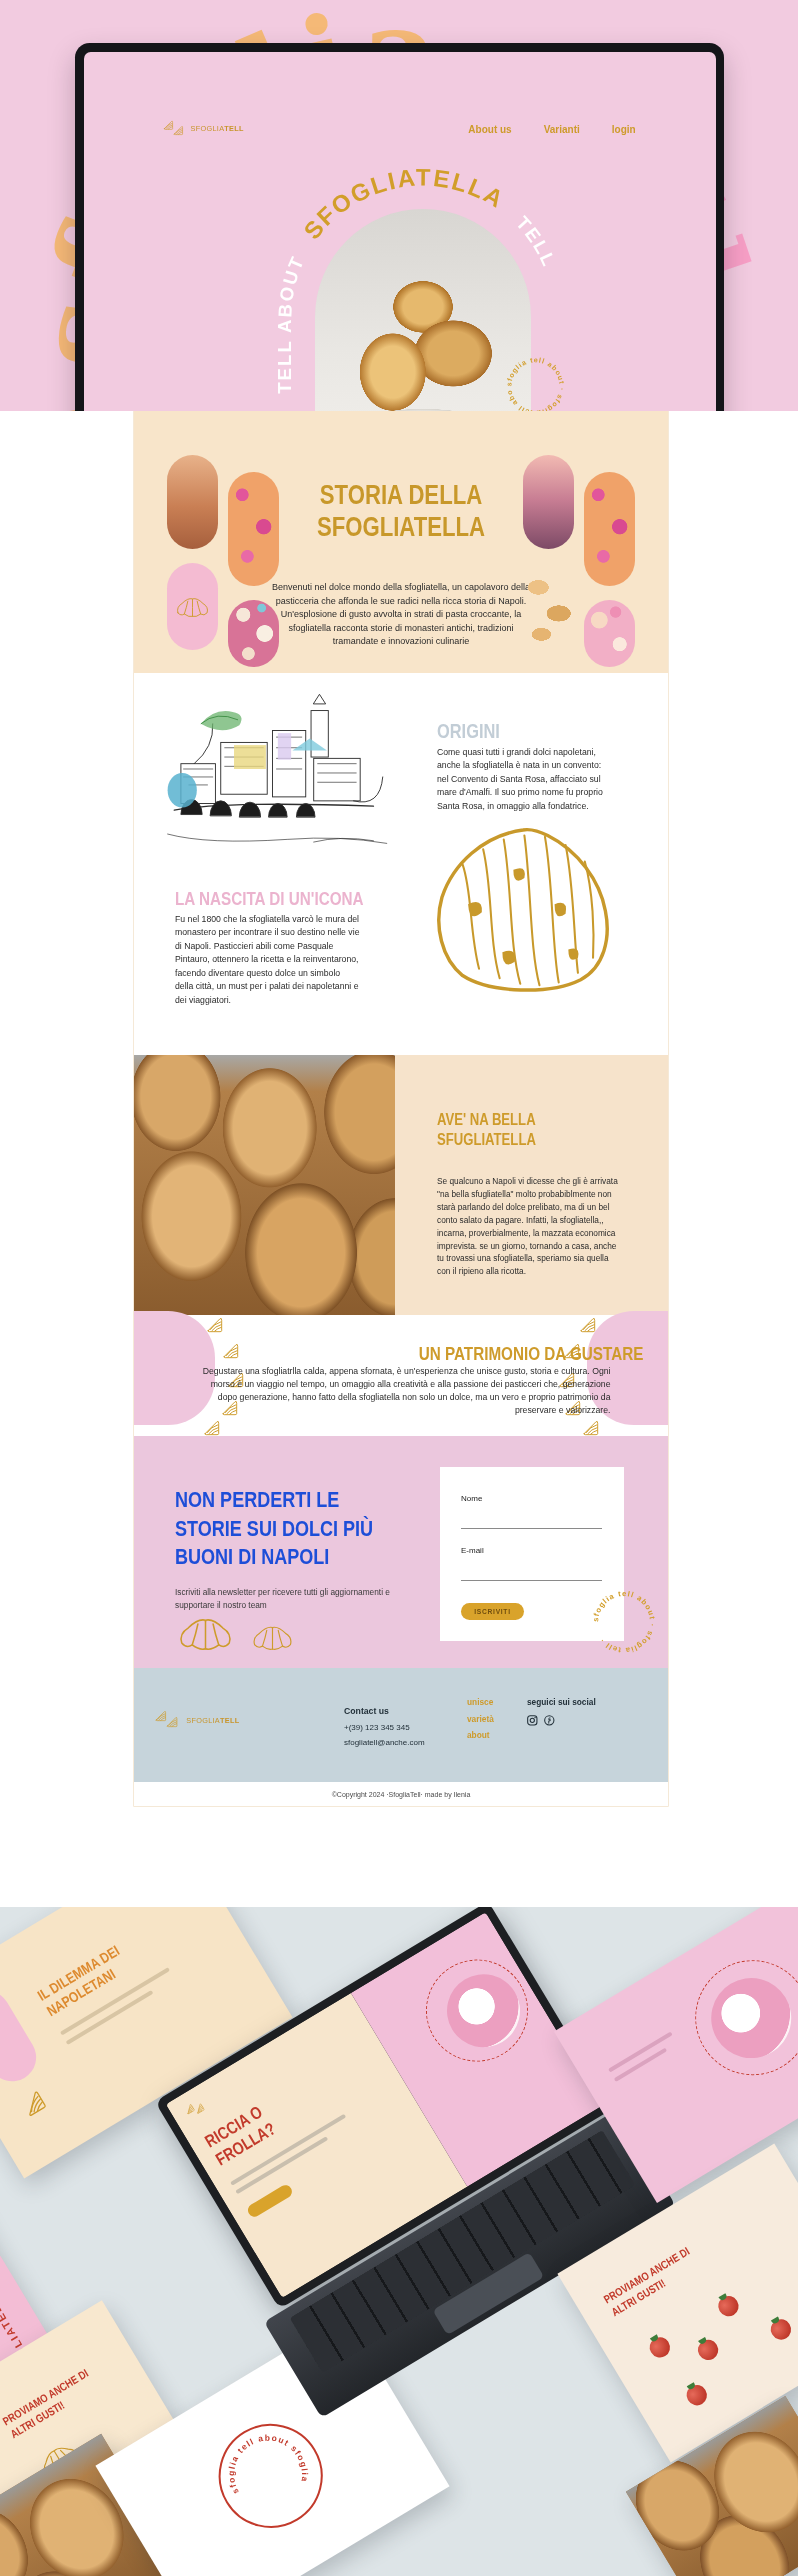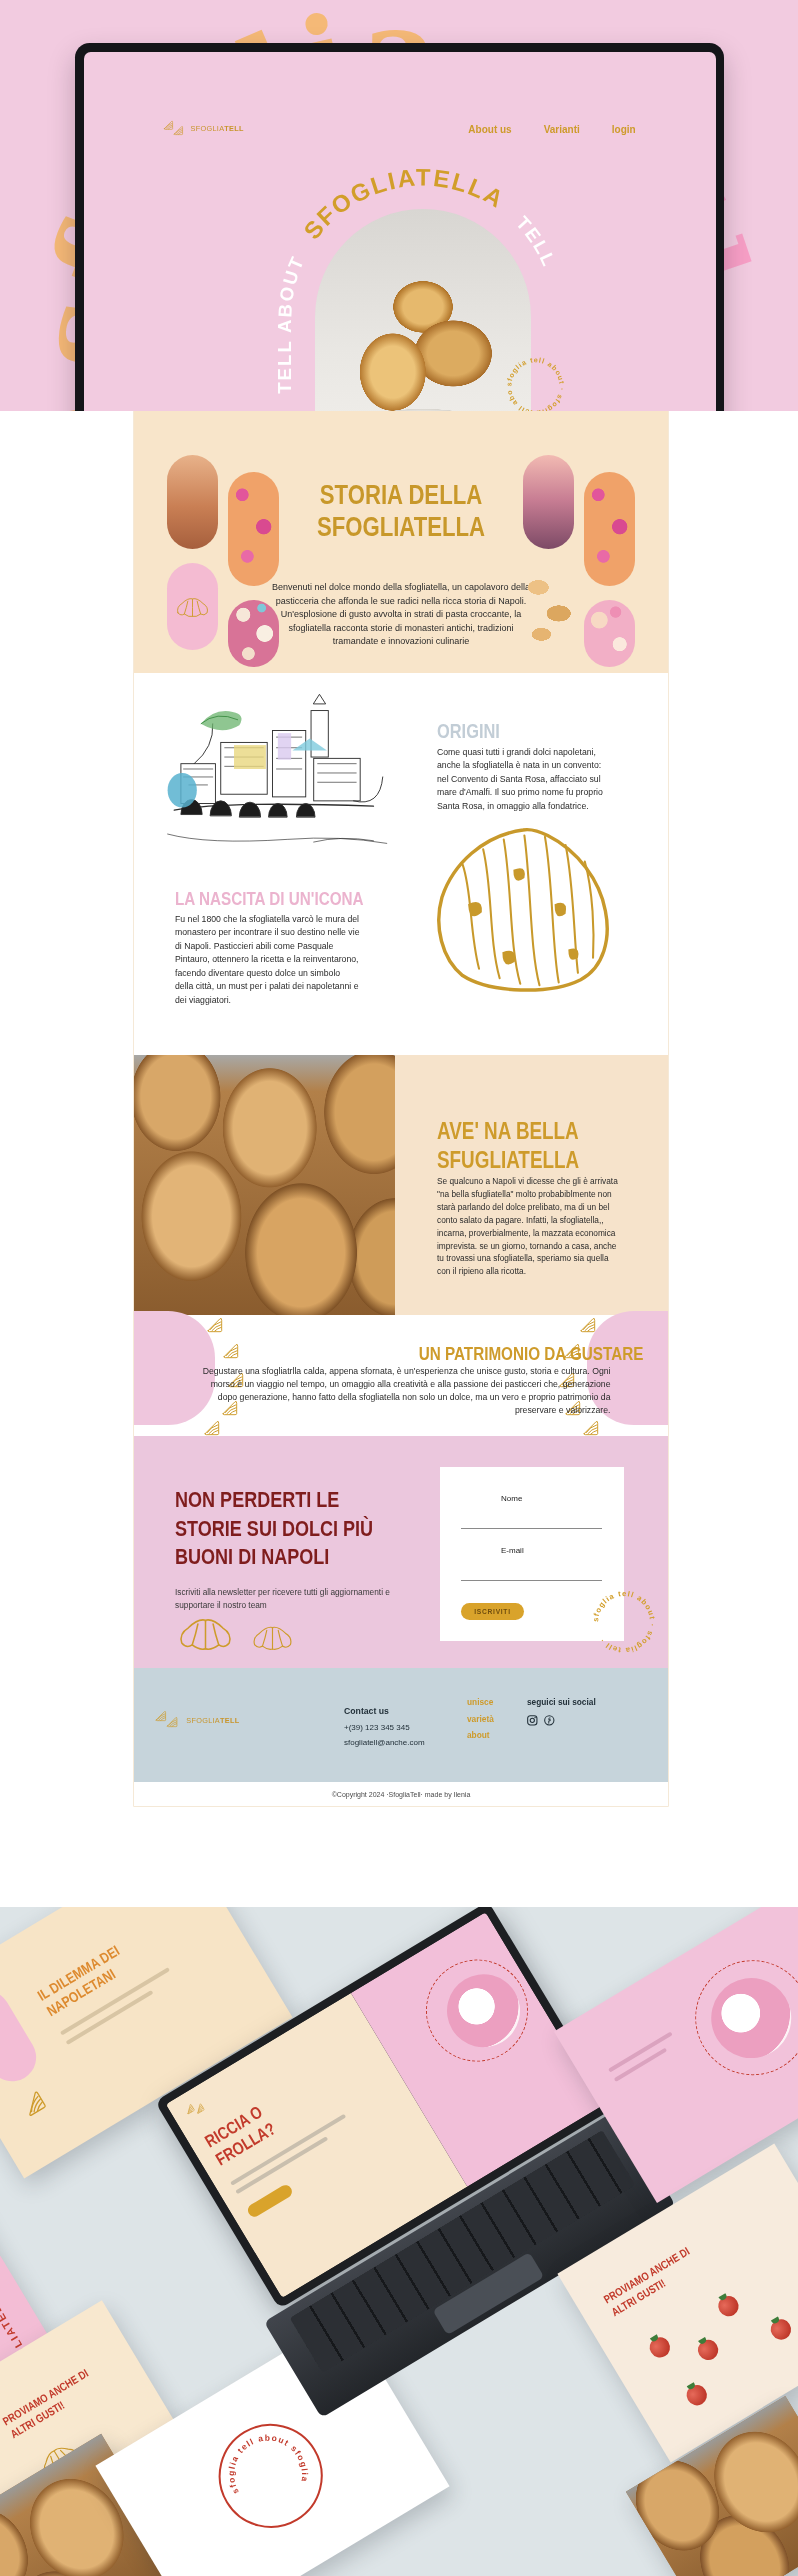--- a/index.html
+++ b/index.html
@@ -65,37 +65,37 @@
   .sec-ave{height:260px;background:#F6E3CB;}
   .ave-photo{position:absolute;left:0;top:0;width:261px;height:260px;background-color:#b07b42;
     background-image:
       radial-gradient(ellipse 60px 73px at 16% 16%,#d8a768 58%,#8a5a2b 74%,transparent 75%),
       radial-gradient(ellipse 63px 80px at 52% 28%,#e0b274 58%,#94622f 74%,transparent 75%),
       radial-gradient(ellipse 67px 83px at 92% 22%,#d3a05e 58%,#8a5a2b 74%,transparent 75%),
       radial-gradient(ellipse 67px 87px at 22% 62%,#e2b477 58%,#8f5e2c 74%,transparent 75%),
       radial-gradient(ellipse 75px 93px at 64% 76%,#d8a462 58%,#7f5226 74%,transparent 75%),
       radial-gradient(ellipse 63px 80px at 100% 78%,#cf9c59 58%,#7f5226 74%,transparent 75%),
       linear-gradient(180deg,#a8a8a6 0%,#b28049 14%,#8a5c2e 100%);}
-  .ave-title{position:absolute;left:303px;top:39px;color:#CE9B2B;font-weight:800;font-size:23px;line-height:1.25;width:173px;}
+  .ave-title{position:absolute;left:303px;top:39px;color:#CE9B2B;font-weight:800;font-size:16px;line-height:1.25;width:173px;}
   .ave-body{position:absolute;left:303px;top:112px;width:185px;font-size:8.3px;line-height:1.55;color:#2b2b2b;}
 
   .sec-patrimonio{height:121px;background:#ffffff;text-align:right;}
   .patri-title{position:absolute;left:0;right:0;top:9.3px;color:#CE9B2B;font-weight:800;font-size:18.6px;}
   .patri-body{position:absolute;left:50%;transform:translateX(-50%);top:41px;width:419px;font-size:8.7px;line-height:1.5;color:#2b2b2b;}
   .blob{position:absolute;top:-4px;width:81px;height:114px;background:#EFC6DD;}
   .blob.l{left:0;border-radius:0 47px 47px 0;}
   .blob.r{right:0;border-radius:47px 0 0 47px;}
   .shell-i{position:absolute;width:17.3px;height:17.3px;}
 
   .sec-news{height:232px;background:#EBC7DD;}
-  .news-title{position:absolute;left:41px;top:28px;width:286px;color:#7f1d1d;font-weight:800;font-size:22px;line-height:1.3;}
+  .news-title{position:absolute;left:41px;top:28px;width:286px;color:#1d4ed8;font-weight:800;font-size:22px;line-height:1.3;}
   .news-body{position:absolute;left:41px;top:142px;width:220px;font-size:8.3px;line-height:1.5;color:#3a3a3a;}
   .news-croiss{position:absolute;left:43px;top:178px;display:flex;gap:17.3px;}
   .form-card{position:absolute;left:306px;top:31px;width:184px;height:174px;background:#ffffff;}
-  .f-label{position:absolute;left:21px;font-size:8px;color:#222;margin-left:40px;}
+  .f-label{position:absolute;left:21px;font-size:8px;color:#222;}
   .f-line{position:absolute;left:21px;width:141px;border-bottom:0.7px solid #8a8a8a;height:0;}
   .submit-btn{position:absolute;left:21px;top:136px;width:63px;height:17.3px;border-radius:8.7px;background:#D9A32B;
               display:flex;align-items:center;justify-content:center;font-size:6.7px;font-weight:800;letter-spacing:0.7px;color:#6F4D0E;cursor:pointer;}
   .news-badge{position:absolute;left:454px;top:150px;}
 
   .sec-footer{height:114px;background:#C6D4DB;}
   .ft-logo{position:absolute;left:20px;top:41px;display:flex;align-items:center;gap:5.3px;}
   .ft-contact{position:absolute;left:210px;top:27px;font-size:8px;color:#23313a;line-height:1.9;}
   .ft-contact .t{font-weight:800;font-size:8.7px;margin-top:8px;}
   .ft-links{position:absolute;left:333px;top:29px;display:flex;flex-direction:column;gap:6.7px;}

